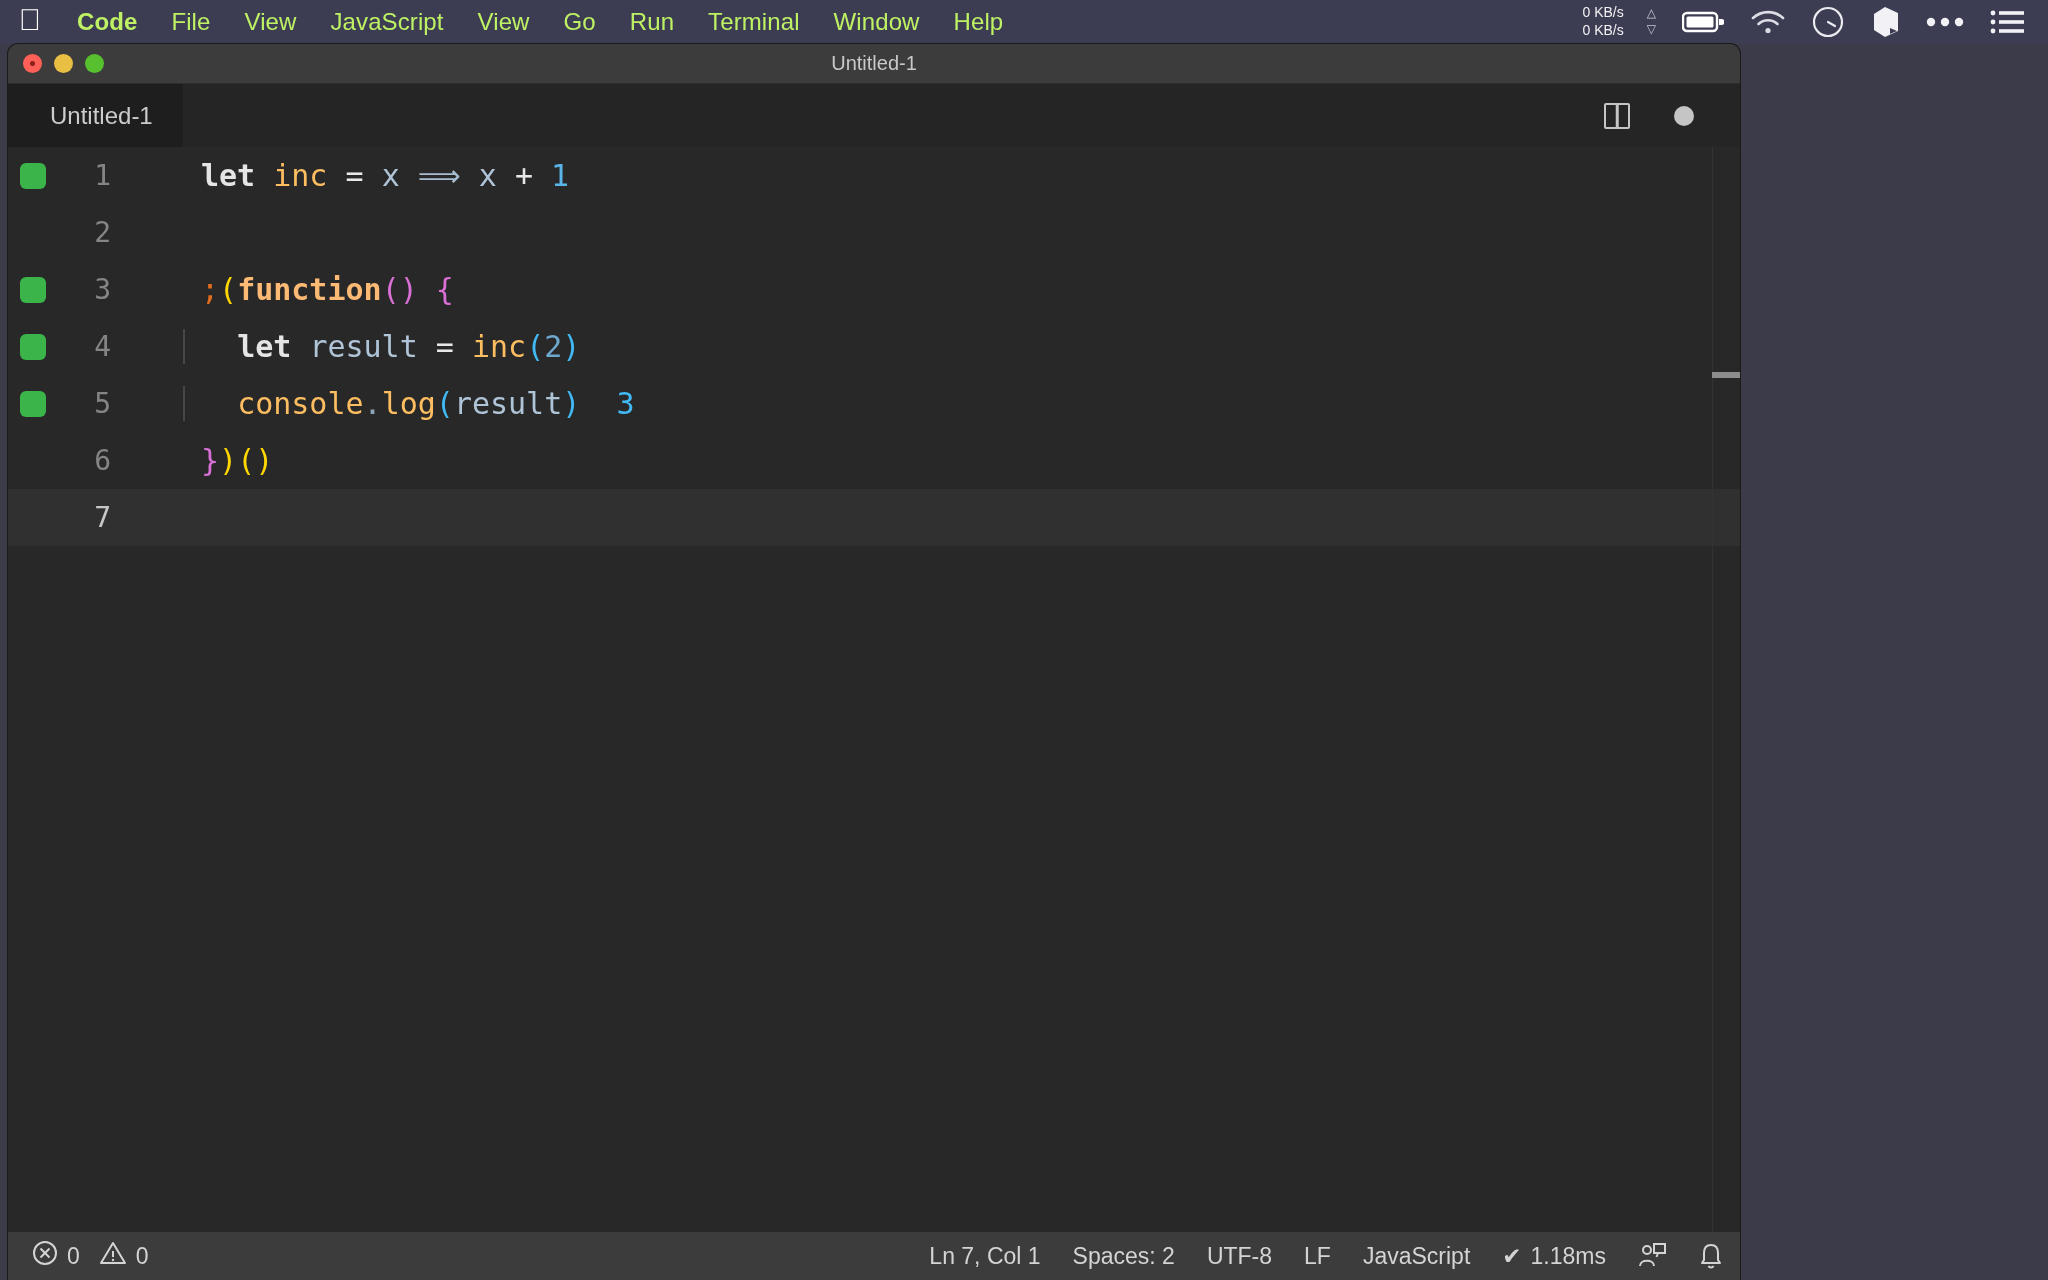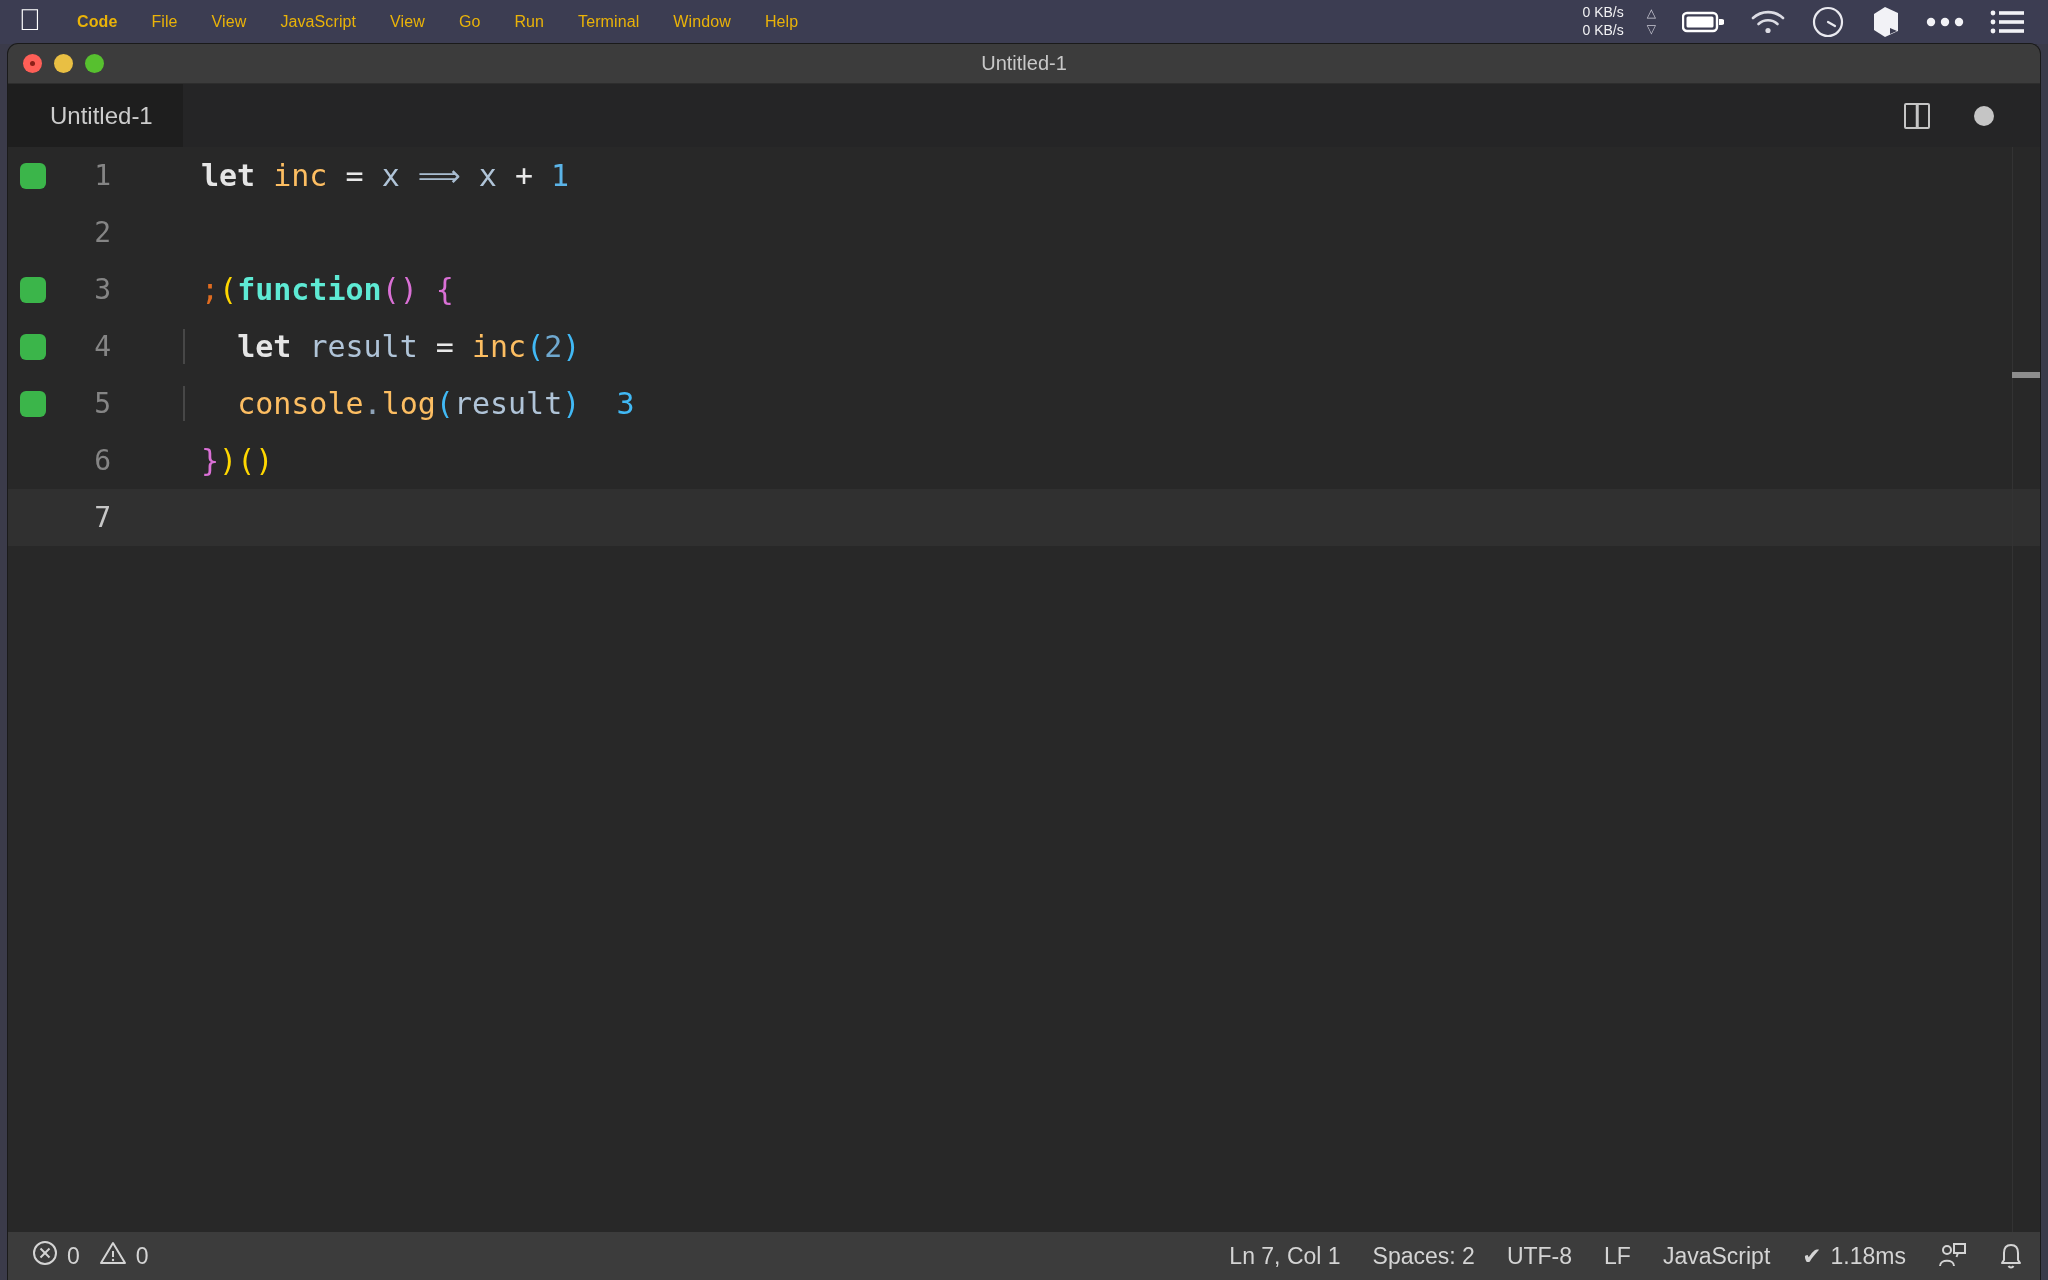--- a/index.html
+++ b/index.html
@@ -16,33 +16,33 @@
     background:#3c3d52;
     display:flex; align-items:center;
     padding:0 18px 0 0;
     color:#f2f2f4;
   }
   #menubar .apple {
     width:60px; display:flex; align-items:center; justify-content:center;
     font-size:30px; line-height:1; color:#fff; padding-bottom:4px;
   }
   .menu-item {
-    font-size:16px; padding:0 17px; letter-spacing:.1px; white-space:nowrap;
-    color:#eab308;
+    font-size:24px; padding:0 17px; letter-spacing:.1px; white-space:nowrap;
+    color:#bef264;
   }
   .menu-item.bold { font-weight:bold; }
   #menu-right { margin-left:auto; display:flex; align-items:center; gap:26px; padding-right:6px; }
   .netspeed { font-size:14px; line-height:1.28; text-align:right; display:flex; align-items:center; gap:23px; }
   .netspeed .rows { display:flex; flex-direction:column; }
   .netspeed .arrows { display:flex; flex-direction:column; font-size:12px; color:#c9c9d4; line-height:1.3; }
   .mb-icon { display:flex; align-items:center; justify-content:center; }
 
   
   #window {
-    position:absolute; left:8px; top:44px; width:2032px; height:1236px;
+    position:absolute; left:8px; top:44px; width:1732px; height:1236px;
     background:#252526; border-radius:10px 10px 0 0; overflow:hidden;
     box-shadow:0 0 0 1px #1a1a1a;
   }
   #titlebar {
     height:40px; background:#3c3c3c; position:relative;
     display:flex; align-items:center;
     border-bottom:1px solid #2d2d2d;
   }
   #traffic { display:flex; gap:12px; padding-left:15px; }
   .light { width:19px; height:19px; border-radius:50%; }
@@ -100,21 +100,21 @@
     content:""; position:absolute; left:41px; top:-14px; bottom:-14px; right:-1300px;
     background:#303030; z-index:-1;
   }
   
   .indent-guide {
     position:absolute; left:44px; top:0; bottom:0; width:2px; background:#474747;
   }
   
   .kw      { color:#e5e5e5; font-weight:bold; }          
   .fn      { color:#fdbe62; }                             
-  .fnb     { color:#5eead4; font-weight:bold; }           
+  .fnb     { color:#fdba74; font-weight:bold; }           
   .var     { color:#b0c4d8; }                             
   .op      { color:#e8e8e8; }                             
   .arrow   { color:#a8bcd0; }                             
   .num     { color:#5bb4e8; }                             
   .num2    { color:#6fa8cf; }                             
   .br1     { color:#ffd700; }                             
   .br2     { color:#da70d6; }                             
   .br3     { color:#41b9f5; }                             
   .punc    { color:#e06c20; }                             
   .dot     { color:#8fa3b8; }

